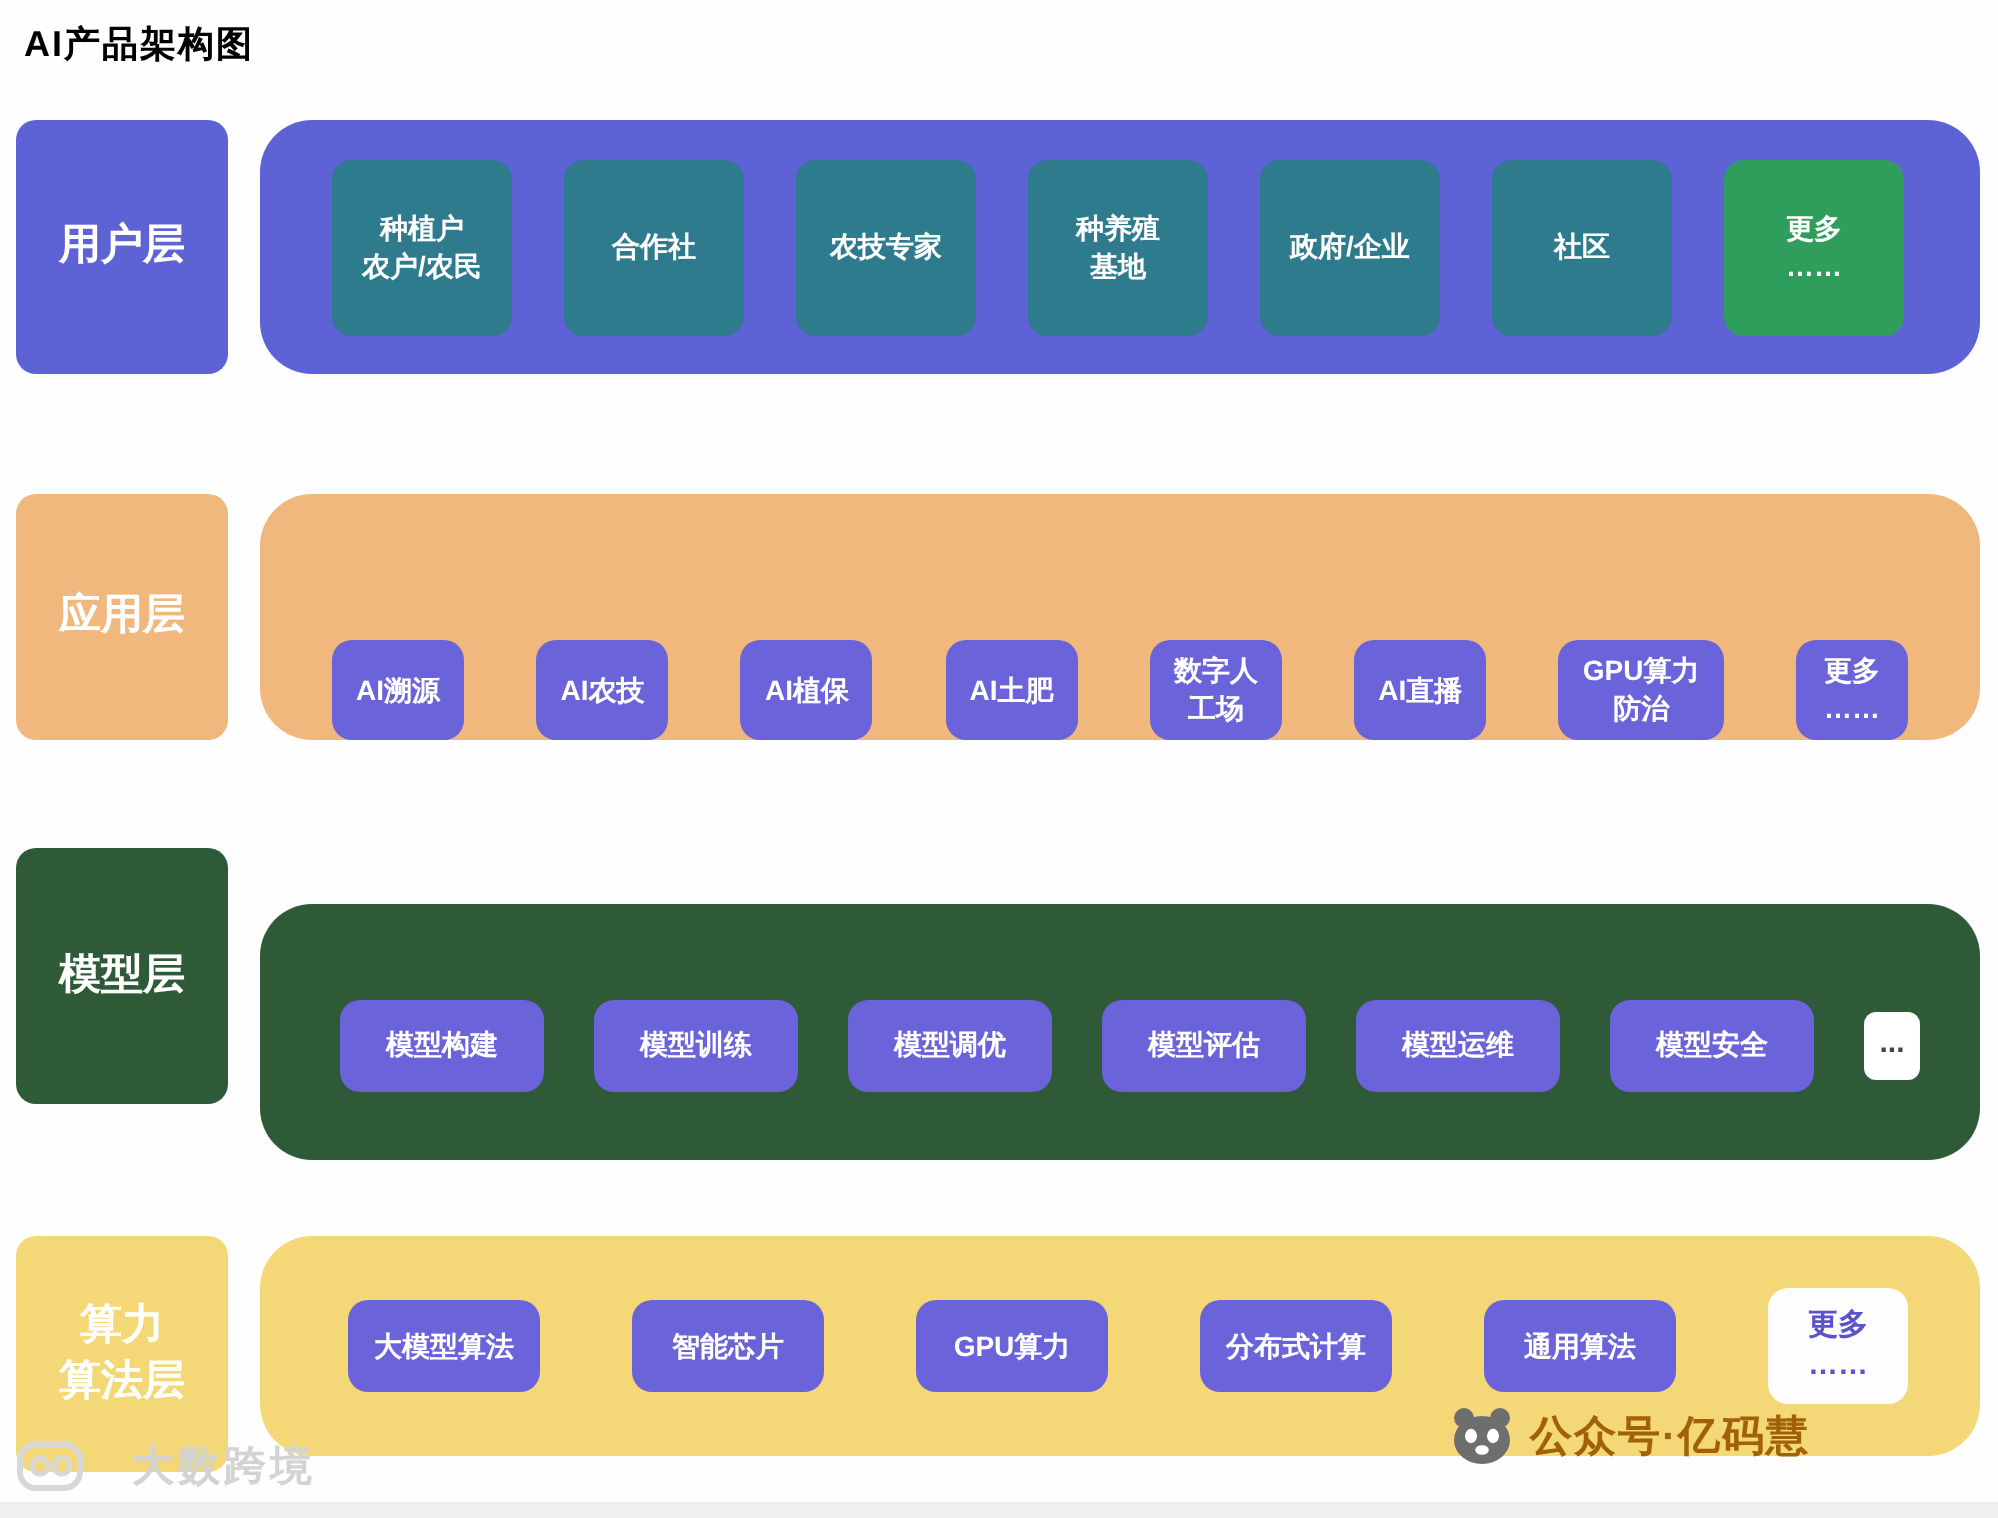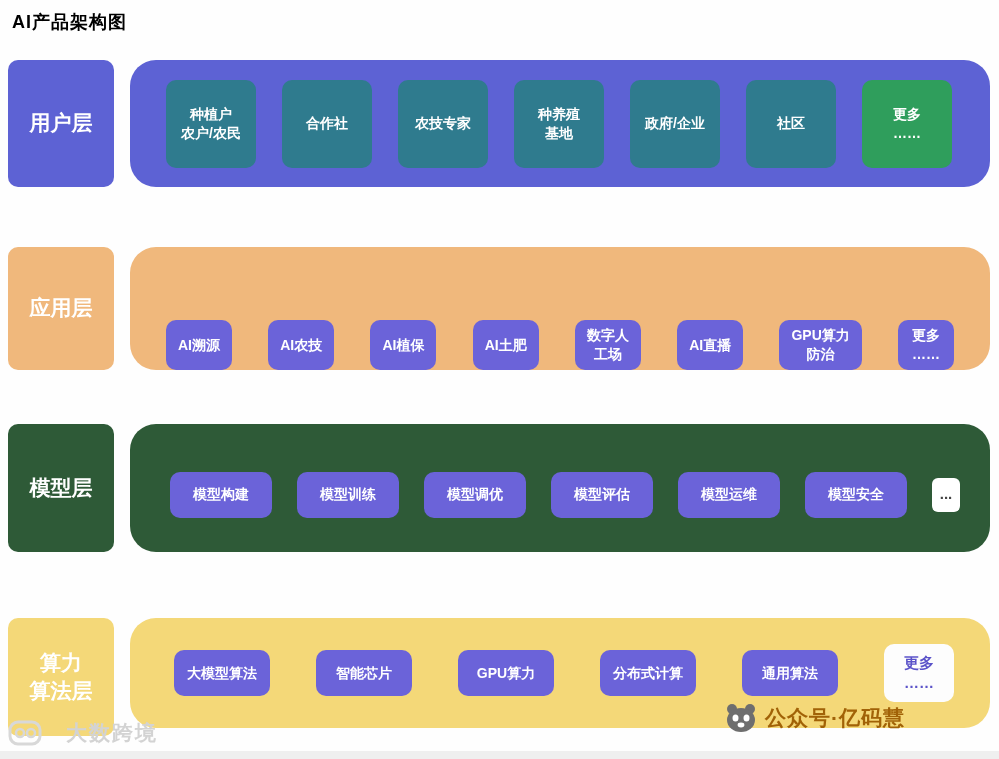--- a/index.html
+++ b/index.html
@@ -26,21 +26,21 @@
 
   
   .row-app{top:247px;height:123px;}
   .row-app .row-label,.row-app .row-band{background:var(--app-band);height:123px;}
   .row-app .row-band{padding:0 36px;justify-content:space-between;align-items:flex-end;}
   .row-app .item{min-height:50px;min-width:56px;padding:6px 12px;}
 
   
   .row-model{top:424px;height:128px;}
   .row-model .row-label,.row-model .row-band{background:var(--model-band);height:128px;}
-  .row-model .row-band{padding:13px 30px 0 40px;justify-content:space-between;}
+  .row-model .row-band{padding:13px 30px 0 40px;justify-content:space-between;margin-top:28px;}
   .row-model .item{width:102px;height:46px;}
   .row-model .item.dots{background:#ffffff;color:#444;width:28px;height:34px;border-radius:6px;font-size:15px;}
 
   
   .row-compute{top:618px;height:118px;}
   .row-compute .row-label{background:var(--compute-band);height:118px;}
   .row-compute .row-band{background:var(--compute-band);height:110px;padding:0 36px 0 44px;justify-content:space-between;align-self:flex-start;}
   .row-compute .item{height:46px;padding:0 4px;min-width:96px;}
   .row-compute .item.more-light{background:#fdfdfd;color:var(--light-item-text);height:58px;padding:0 20px;min-width:70px;font-size:15px;}
 

